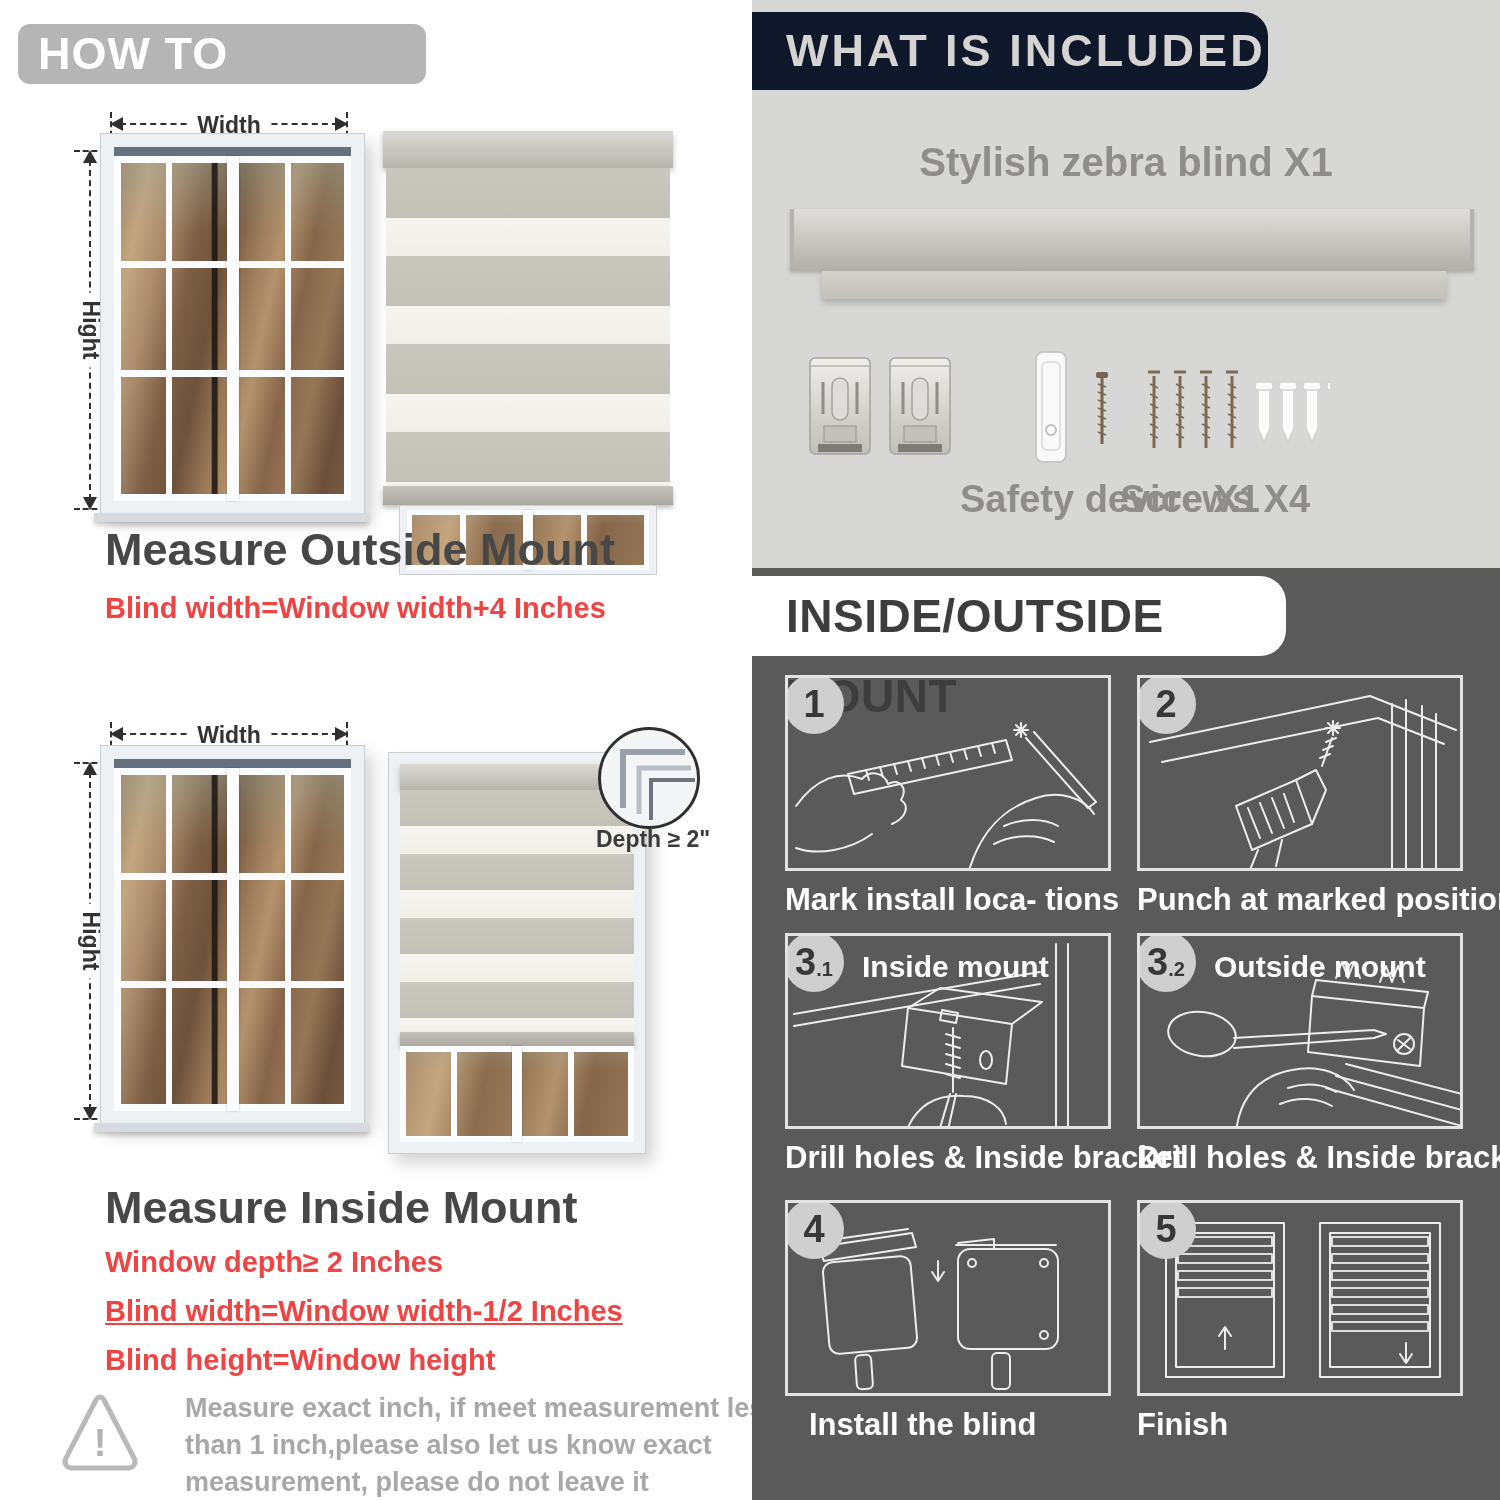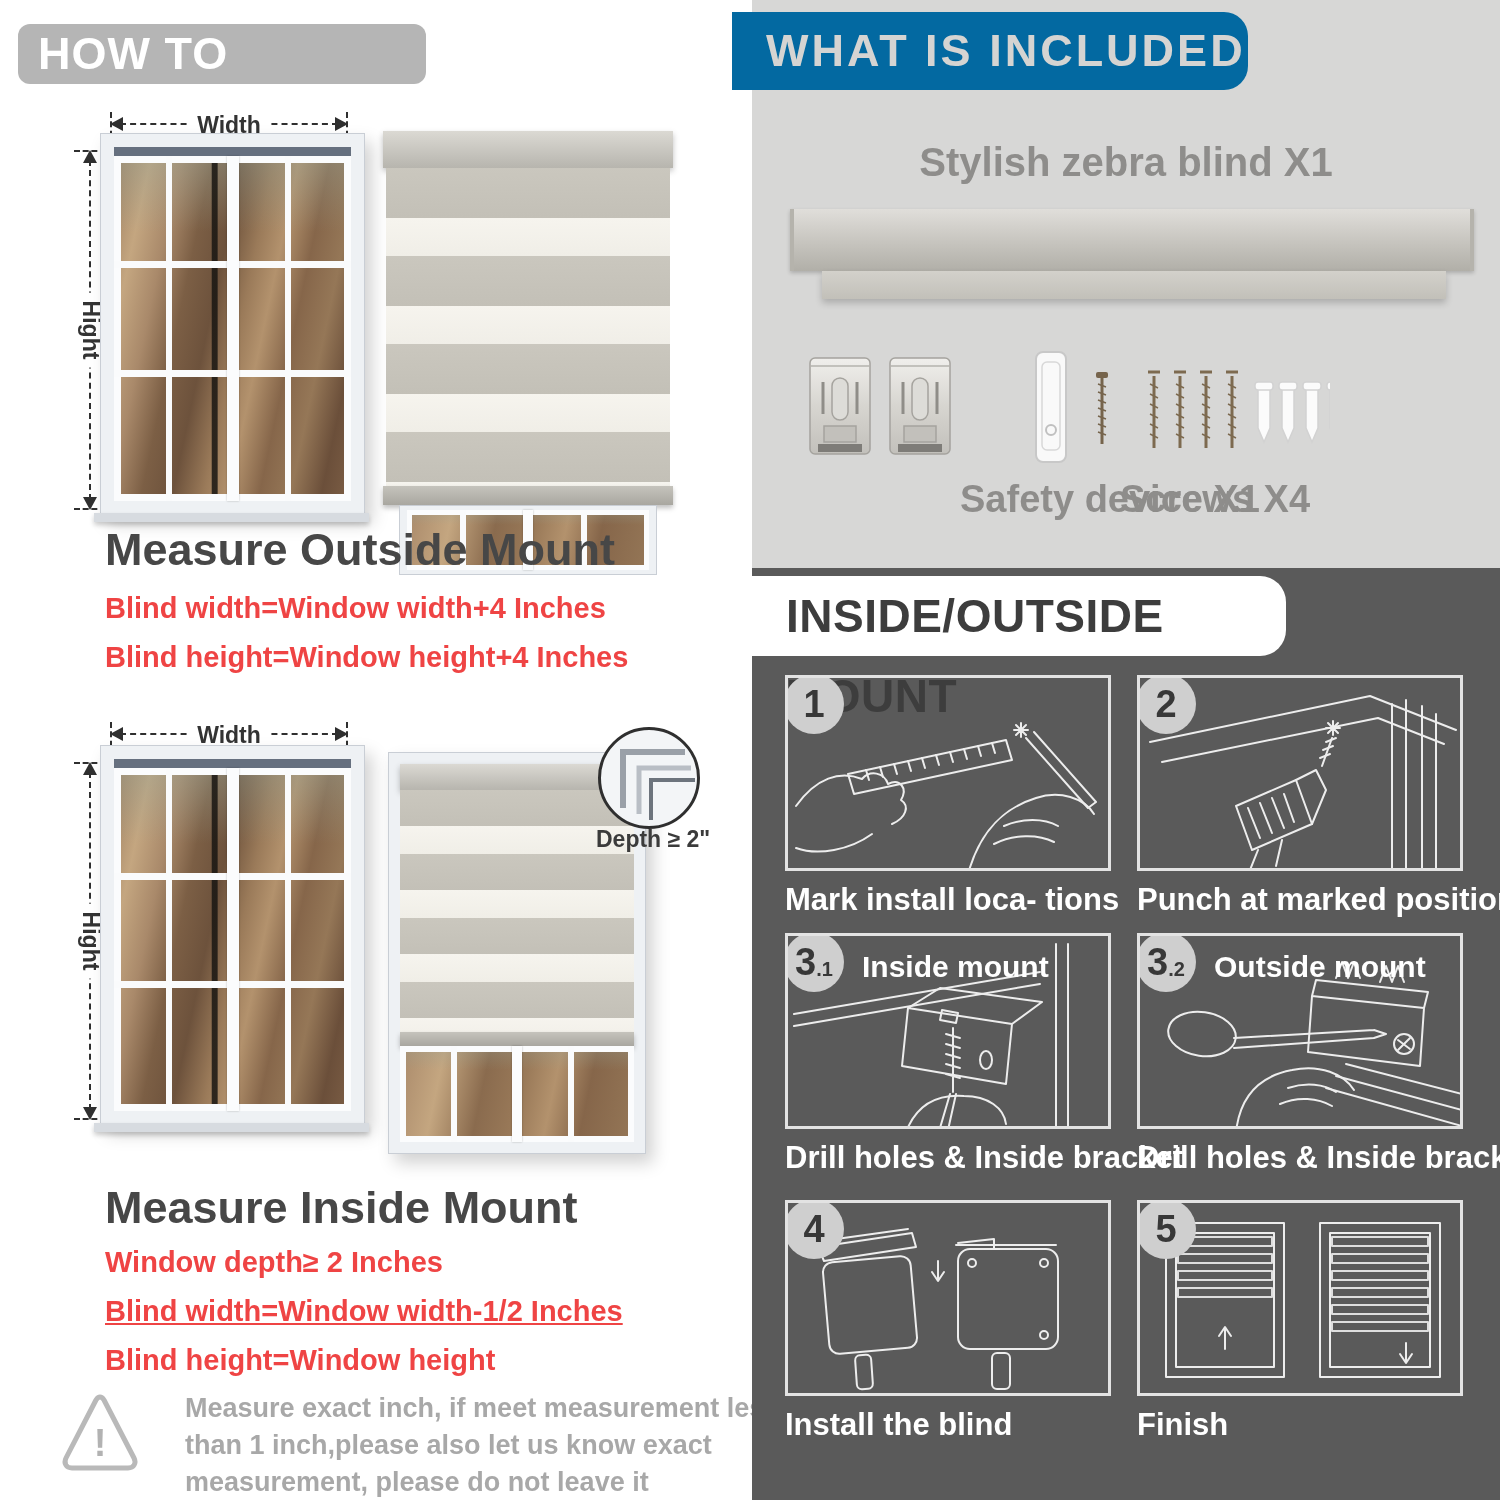--- a/index.html
+++ b/index.html
@@ -52,21 +52,21 @@
   .sec-title{font-weight:bold;font-size:45px;color:#474747;}
   .sec-line{font-weight:bold;font-size:29px;color:#ef4444;}
   .depth-label{font-weight:bold;font-size:23px;color:#3b3b3b;}
 
   .magnifier{width:96px;height:96px;border:3px solid #2f2f2f;border-radius:50%;background:#f3f5f7;overflow:hidden;}
 
   .warn-text{font-weight:bold;font-size:27px;color:#a8a8a8;line-height:37px;}
 
   
   .right-light{left:752px;top:0;width:748px;height:568px;background:#d7d7d6;}
-  .wii-band{left:732px;top:12px;width:516px;height:78px;background:#0369a1;border-radius:0 24px 24px 0;}
+  .wii-band{left:752px;top:12px;width:516px;height:78px;background:#0f172a;border-radius:0 24px 24px 0;}
   .wii-text{margin-left:34px;line-height:78px;font-weight:bold;font-size:45px;color:#d5d4d2;letter-spacing:3px;}
   .product-label{left:752px;top:140px;width:748px;text-align:center;font-weight:bold;font-size:40px;color:#8e8d8b;}
   .bar-main{left:790px;top:209px;width:676px;height:62px;background:linear-gradient(180deg,#e0deda 0%,#c6c4be 55%,#b1afa8 100%);box-shadow:0 2px 4px rgba(0,0,0,0.2);border-left:4px solid #b5b3ac;border-right:4px solid #b5b3ac;}
   .bar-lip{left:822px;top:271px;width:624px;height:28px;background:linear-gradient(180deg,#d3d1cb,#c2c0b9);box-shadow:0 4px 7px rgba(0,0,0,0.2);}
   .item-label{font-weight:bold;font-size:38px;color:#8e8d8b;white-space:nowrap;transform:translateX(-50%);}
 
   .right-dark{left:752px;top:568px;width:748px;height:932px;background:#5a5a5a;}
   .iom-band{left:752px;top:576px;width:534px;height:80px;background:#ffffff;border-radius:0 26px 26px 0;}
   .iom-text{margin-left:34px;line-height:80px;font-weight:bold;font-size:46px;color:#3d3d3d;letter-spacing:0.5px;}
 
@@ -137,21 +137,20 @@
       <div class="photo-plain" style="position:absolute;left:7px;right:7px;top:4px;bottom:4px;box-shadow:inset 0 0 0 5px #fbfcfd;">
         <div class="mullion" style="width:10px;left:calc(50% - 5px);"></div>
         <div class="muntin-v" style="left:22%"></div>
         <div class="muntin-v" style="left:72%"></div>
       </div>
     </div>
   </div>
 
   <div class="abs sec-title" style="left:105px;top:524px;">Measure Outside Mount</div>
   <div class="abs sec-line" style="left:105px;top:592px;">Blind width=Window width+4 Inches</div>
-  <div class="abs sec-line" style="left:105px;top:641px;">Blind height=Window height+4 Inches</div>
 
   <div class="abs tick-v" style="left:110px;top:722px;"></div>
   <div class="abs tick-v" style="left:346px;top:722px;"></div>
   <div class="abs dim-h" style="left:110px;top:724px;width:238px;">
     <div class="line"></div>
     <span class="a-l"></span>
     <span class="a-r"></span>
     <span class="dim-label">Width</span>
   </div>
   <div class="abs tick-h" style="left:74px;top:762px;"></div>
@@ -380,21 +379,21 @@
       <circle cx="184" cy="60" r="4"></circle>
         <circle cx="256" cy="60" r="4"></circle>
         <circle cx="256" cy="132" r="4"></circle>
       <rect x="204" y="150" width="18" height="36" rx="5"></rect>
     </svg>
     <div class="badge">
       <span class="n">4</span>
         <span class="s"></span>
     </div>
   </div>
-  <div class="abs step-caption" style="left:785px;top:1407px;">Install the blind</div>
+  <div class="abs step-caption" style="left:809px;top:1407px;">Install the blind</div>
 
   <div class="abs step-panel" style="left:1137px;top:1200px;">
     <svg class="art" width="326" height="196" viewBox="0 0 326 196">
       <rect x="26" y="20" width="118" height="154"></rect>
       <rect x="36" y="30" width="98" height="134"></rect>
       <g class="fillband">
         <rect x="38" y="34" width="94" height="9"></rect>
           <rect x="38" y="51" width="94" height="9"></rect>
         <rect x="38" y="68" width="94" height="9"></rect>
           <rect x="38" y="85" width="94" height="9"></rect>

